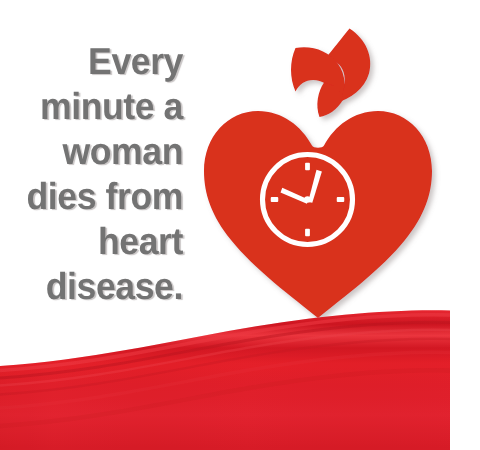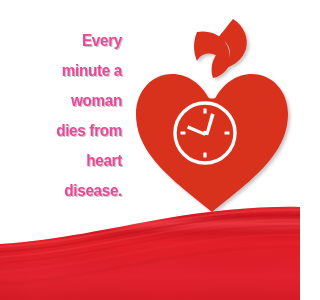--- a/index.html
+++ b/index.html
@@ -27,24 +27,24 @@
     display: block;
   }
   .headline {
     position: absolute;
     left: 8px;
     top: 26px;
     width: 114px;
     text-align: right;
     font-family: "Liberation Sans", sans-serif;
     font-weight: bold;
-    font-size: 16px;
+    font-size: 25px;
     line-height: 30px;
     letter-spacing: -0.3px;
-    color: #ec4899;
+    color: #737373;
     text-shadow: 1.2px 1.2px 0.6px rgba(120,110,110,0.40);
     margin: 0;
     padding: 0;
     -webkit-font-smoothing: antialiased;
   }
   .headline .ln {
     display: block;
     white-space: nowrap;
     transform: scaleX(0.95);
     transform-origin: right center;

